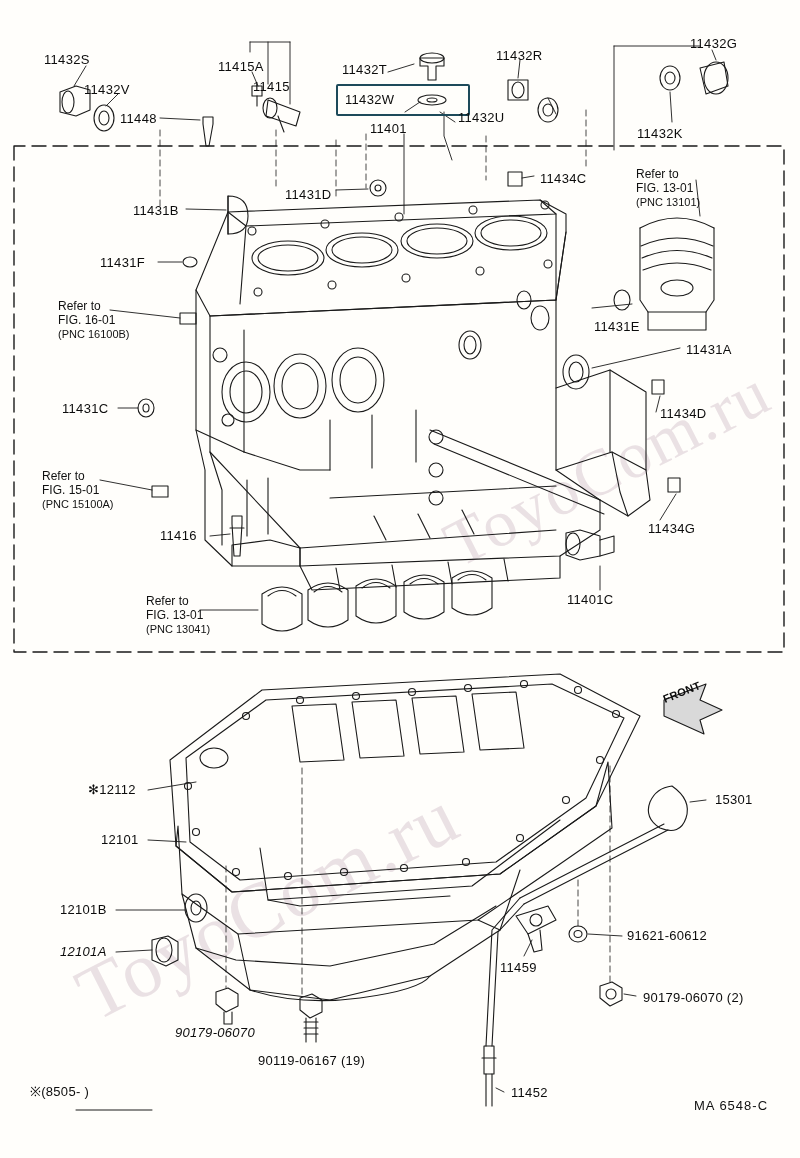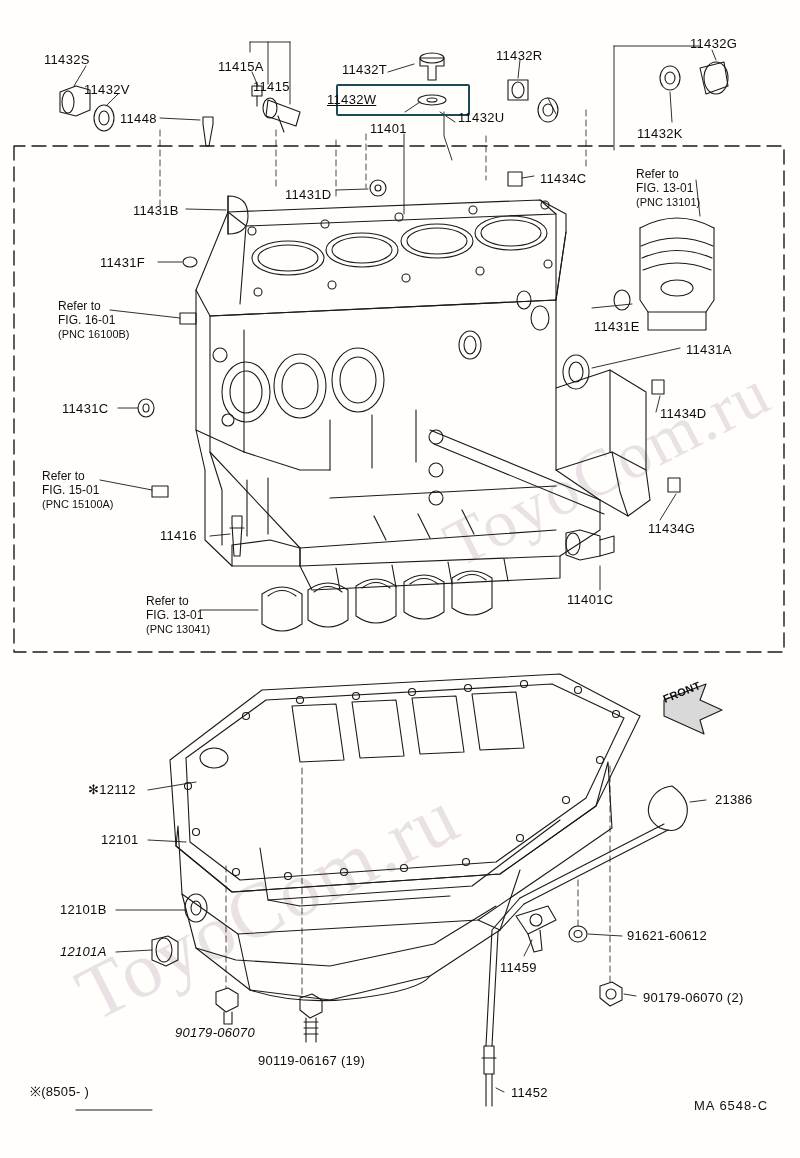--- a/index.html
+++ b/index.html
@@ -357,21 +357,21 @@
   </svg>
 
   <div class="highlight" style="left:336px;top:84px;width:130px;height:28px;"></div>
 
   <div class="lbl" style="left:44px;top:52px;">11432S</div>
   <div class="lbl" style="left:84px;top:82px;">11432V</div>
   <div class="lbl" style="left:120px;top:111px;">11448</div>
   <div class="lbl" style="left:253px;top:41px;margin-top:38px;">11415</div>
   <div class="lbl" style="left:218px;top:59px;">11415A</div>
   <div class="lbl" style="left:342px;top:62px;">11432T</div>
-  <div class="lbl" style="left:327px;top:92px;text-decoration:underline;">11432W</div>
+  <div class="lbl" style="left:345px;top:92px;">11432W</div>
   <div class="lbl" style="left:370px;top:121px;">11401</div>
   <div class="lbl" style="left:458px;top:110px;">11432U</div>
   <div class="lbl" style="left:496px;top:48px;">11432R</div>
   <div class="lbl" style="left:690px;top:36px;">11432G</div>
   <div class="lbl" style="left:637px;top:126px;">11432K</div>
 
   <div class="lbl" style="left:540px;top:171px;">11434C</div>
   <div class="lbl" style="left:285px;top:187px;">11431D</div>
   <div class="lbl" style="left:133px;top:203px;">11431B</div>
   <div class="lbl" style="left:100px;top:255px;">11431F</div>
@@ -401,21 +401,21 @@
   <div class="refbox" style="left:146px;top:595px;">
     <span class="r1">Refer to</span>
     <span class="r2">FIG. 13-01</span>
     <span class="r3">(PNC 13041)</span>
   </div>
 
   <div class="lbl" style="left:88px;top:782px;">✻12112</div>
   <div class="lbl" style="left:101px;top:832px;">12101</div>
   <div class="lbl" style="left:60px;top:902px;">12101B</div>
   <div class="lbl" style="left:60px;top:944px;font-style:italic;">12101A</div>
-  <div class="lbl" style="left:715px;top:792px;">21386</div>
+  <div class="lbl" style="left:715px;top:792px;">15301</div>
   <div class="lbl" style="left:627px;top:928px;">91621-60612</div>
   <div class="lbl" style="left:500px;top:960px;">11459</div>
   <div class="lbl" style="left:643px;top:990px;">90179-06070 (2)</div>
   <div class="lbl" style="left:175px;top:1025px;font-style:italic;">90179-06070</div>
   <div class="lbl" style="left:258px;top:1053px;">90119-06167 (19)</div>
   <div class="lbl" style="left:511px;top:1085px;">11452</div>
 
   <div class="lbl small bold" style="left:662px;top:686px;transform:rotate(-22deg);">FRONT</div>
 
   <div class="lbl" style="left:30px;top:1082px;text-align:center;">※(8505-      )</div>

